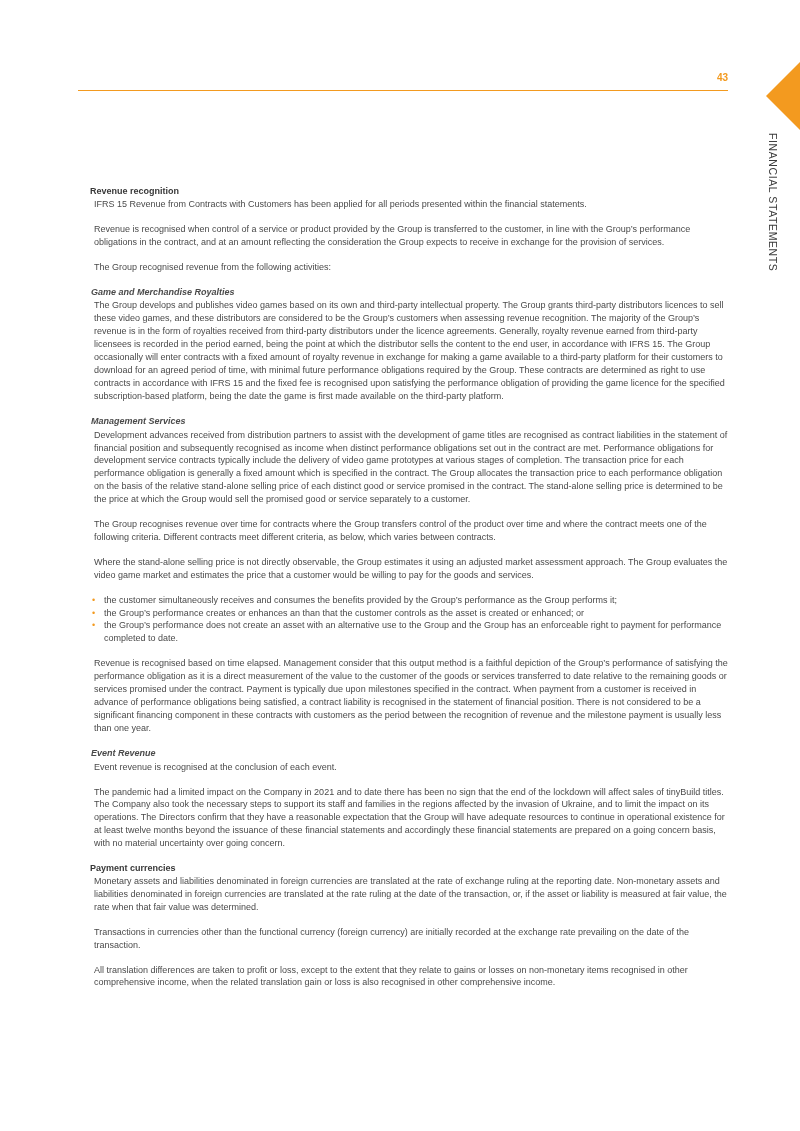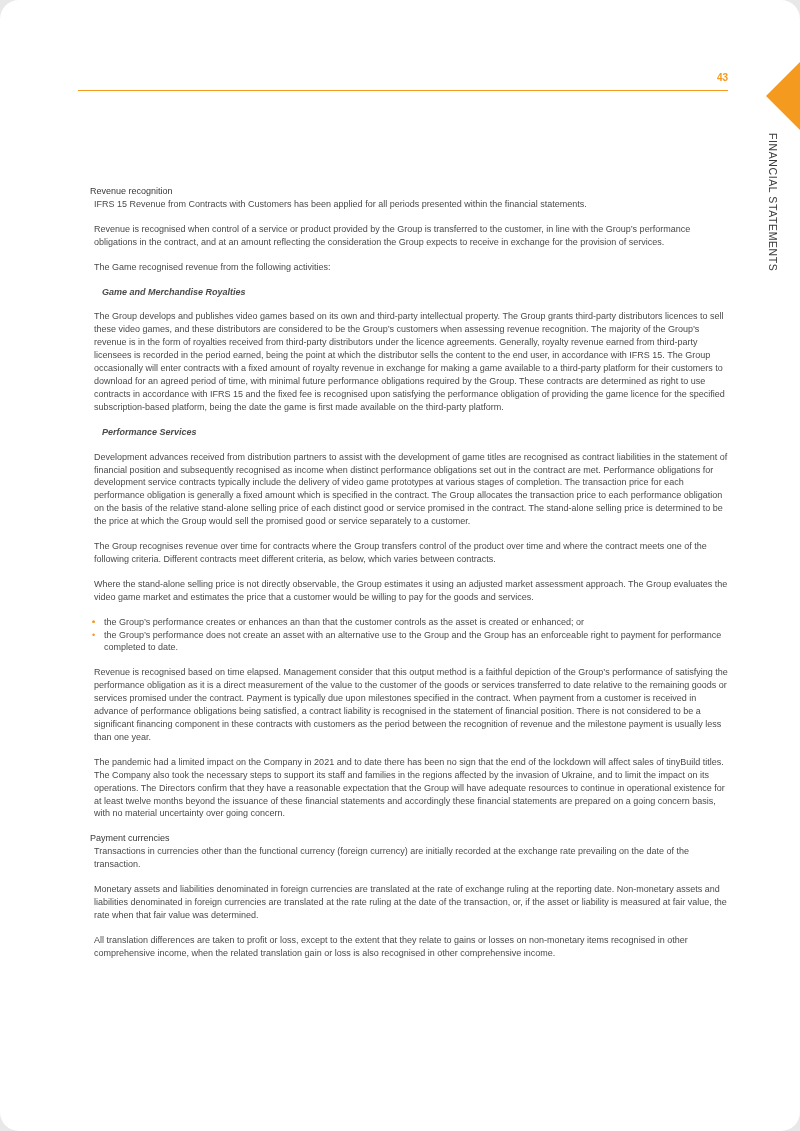--- a/index.html
+++ b/index.html
@@ -3,21 +3,20 @@
 <meta charset="utf-8">
 <style>
   html,body { margin:0; padding:0; background:#e8e8e8; }
   .page {
     position:relative;
     width:800px; height:1131px;
     margin:0 auto;
     background:#ffffff;
     font-family:"Liberation Sans", sans-serif;
     overflow:hidden;
-    border-radius:19px;
   }
   .top-rule {
     position:absolute;
     left:78px; top:90px; width:650px;
     border-top:1.3px solid #F39A1F;
   }
   .page-number {
     position:absolute;
     left:78px; top:72px; width:650px;
     text-align:right;
@@ -41,31 +40,31 @@
   .content {
     position:absolute;
     left:90px; top:185px; width:638px;
     font-size:9px;
     line-height:12.9px;
     color:#4a4a4a;
     text-align:left;
   }
   .content p { margin:0 0 12px 4px; }
   .h-bold {
-    font-weight:normal;
+    font-weight:bold;
     color:#383838;
     margin:4px 0 0 0;
     font-size:9px;
     line-height:12.9px;
   }
   .h-bold.first { margin-top:0; }
   .h-italic {
     font-style:italic;
     color:#4a4a4a;
-    margin:12px;
+    margin:1px;
     font-size:9px;
     line-height:12.9px;
   }
   ul.bullets {
     list-style:none;
     margin:0 0 12px 0;
     padding:0 0 0 2px;
   }
   ul.bullets li {
     position:relative;
@@ -89,48 +88,51 @@
     <polygon points="34,0 34,68 0,34" fill="#F39A1F"></polygon>
   </svg>
 
   <div class="side-label">FINANCIAL STATEMENTS</div>
 
   <div class="content">
 
     <h3 class="h-bold first">Revenue recognition</h3>
     <p>IFRS 15 Revenue from Contracts with Customers has been applied for all periods presented within the financial statements.</p>
     <p>Revenue is recognised when control of a service or product provided by the Group is transferred to the customer, in line with the Group’s performance obligations in the contract, and at an amount reflecting the consideration the Group expects to receive in exchange for the provision of services.</p>
-    <p>The Game recognised revenue from the following activities:</p>
+    <p>The Group recognised revenue from the following activities:</p>
 
     <h4 class="h-italic">Game and Merchandise Royalties</h4>
     <p>The Group develops and publishes video games based on its own and third-party intellectual property. The Group grants third-party distributors licences to sell these video games, and these distributors are considered to be the Group’s customers when assessing revenue recognition. The majority of the Group’s revenue is in the form of royalties received from third-party distributors under the licence agreements. Generally, royalty revenue earned from third-party licensees is recorded in the period earned, being the point at which the distributor sells the content to the end user, in accordance with IFRS 15. The Group occasionally will enter contracts with a fixed amount of royalty revenue in exchange for making a game available to a third-party platform for their customers to download for an agreed period of time, with minimal future performance obligations required by the Group. These contracts are determined as right to use contracts in accordance with IFRS 15 and the fixed fee is recognised upon satisfying the performance obligation of providing the game licence for the specified subscription-based platform, being the date the game is first made available on the third-party platform.</p>
 
-    <h4 class="h-italic">Performance Services</h4>
+    <h4 class="h-italic">Management Services</h4>
     <p>Development advances received from distribution partners to assist with the development of game titles are recognised as contract liabilities in the statement of financial position and subsequently recognised as income when distinct performance obligations set out in the contract are met. Performance obligations for development service contracts typically include the delivery of video game prototypes at various stages of completion. The transaction price for each performance obligation is generally a fixed amount which is specified in the contract. The Group allocates the transaction price to each performance obligation on the basis of the relative stand-alone selling price of each distinct good or service promised in the contract. The stand-alone selling price is determined to be the price at which the Group would sell the promised good or service separately to a customer.</p>
     <p>The Group recognises revenue over time for contracts where the Group transfers control of the product over time and where the contract meets one of the following criteria. Different contracts meet different criteria, as below, which varies between contracts.</p>
     <p>Where the stand-alone selling price is not directly observable, the Group estimates it using an adjusted market assessment approach. The Group evaluates the video game market and estimates the price that a customer would be willing to pay for the goods and services.</p>
 
     <ul class="bullets">
       <li>
         <span class="bullet-dot">•</span>
+        <span>the customer simultaneously receives and consumes the benefits provided by the Group’s performance as the Group performs it;</span>
       </li>
       <li>
         <span class="bullet-dot">•</span>
         <span>the Group’s performance creates or enhances an than that the customer controls as the asset is created or enhanced; or</span>
       </li>
       <li>
         <span class="bullet-dot">•</span>
         <span>the Group’s performance does not create an asset with an alternative use to the Group and the Group has an enforceable right to payment for performance completed to date.</span>
       </li>
     </ul>
 
     <p>Revenue is recognised based on time elapsed. Management consider that this output method is a faithful depiction of the Group’s performance of satisfying the performance obligation as it is a direct measurement of the value to the customer of the goods or services transferred to date relative to the remaining goods or services promised under the contract. Payment is typically due upon milestones specified in the contract. When payment from a customer is received in advance of performance obligations being satisfied, a contract liability is recognised in the statement of financial position. There is not considered to be a significant financing component in these contracts with customers as the period between the recognition of revenue and the milestone payment is usually less than one year.</p>
 
+    <h4 class="h-italic">Event Revenue</h4>
+    <p>Event revenue is recognised at the conclusion of each event.</p>
 
     <p>The pandemic had a limited impact on the Company in 2021 and to date there has been no sign that the end of the lockdown will affect sales of tinyBuild titles. The Company also took the necessary steps to support its staff and families in the regions affected by the invasion of Ukraine, and to limit the impact on its operations. The Directors confirm that they have a reasonable expectation that the Group will have adequate resources to continue in operational existence for at least twelve months beyond the issuance of these financial statements and accordingly these financial statements are prepared on a going concern basis, with no material uncertainty over going concern.</p>
 
     <h3 class="h-bold">Payment currencies</h3>
+    <p>Monetary assets and liabilities denominated in foreign currencies are translated at the rate of exchange ruling at the reporting date. Non-monetary assets and liabilities denominated in foreign currencies are translated at the rate ruling at the date of the transaction, or, if the asset or liability is measured at fair value, the rate when that fair value was determined.</p>
     <p>Transactions in currencies other than the functional currency (foreign currency) are initially recorded at the exchange rate prevailing on the date of the transaction.</p>
-    <p>Monetary assets and liabilities denominated in foreign currencies are translated at the rate of exchange ruling at the reporting date. Non-monetary assets and liabilities denominated in foreign currencies are translated at the rate ruling at the date of the transaction, or, if the asset or liability is measured at fair value, the rate when that fair value was determined.</p>
     <p>All translation differences are taken to profit or loss, except to the extent that they relate to gains or losses on non-monetary items recognised in other comprehensive income, when the related translation gain or loss is also recognised in other comprehensive income.</p>
 
   </div>
 </div>
 
 </body></html>

